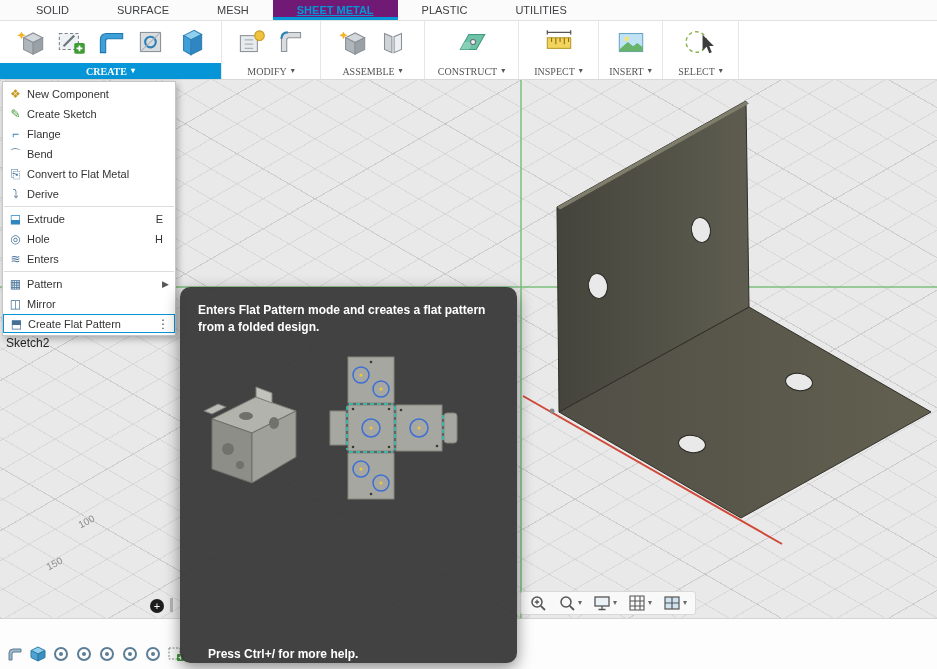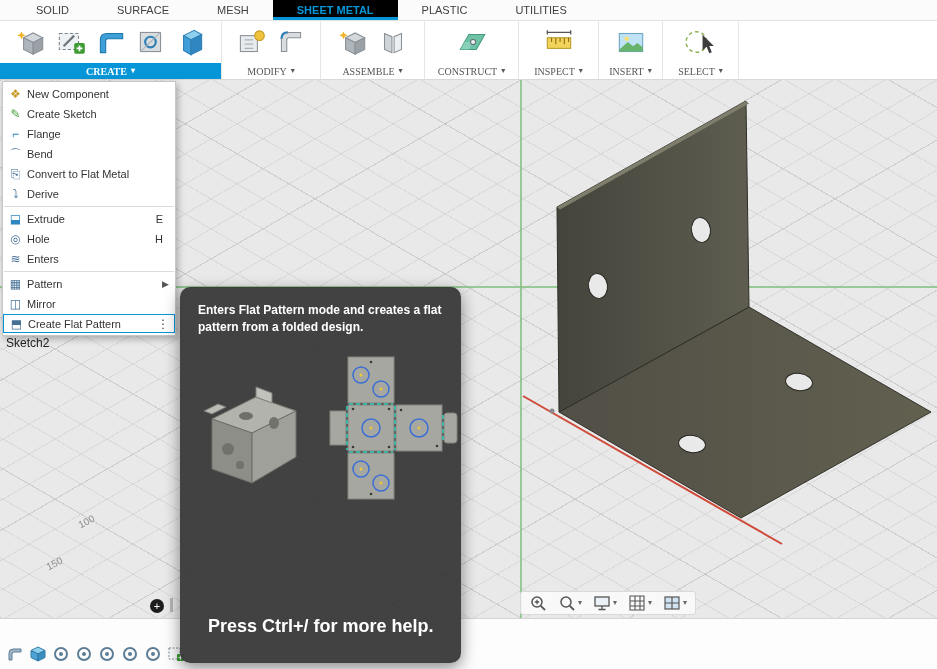--- a/index.html
+++ b/index.html
@@ -4,22 +4,22 @@
 <style>
   * { margin:0; padding:0; box-sizing:border-box; }
   body { background:#888; font-family:"Liberation Sans", sans-serif; }
   .app { position:relative; width:937px; height:669px; background:#fff; overflow:hidden;
          font-family:"Liberation Sans", sans-serif; }
 
   
   .tabbar { position:absolute; top:0; left:0; right:0; height:21px; background:#fbfbfb;
             border-bottom:1px solid #e2e2e2; display:flex; padding-left:12px; }
   .tab { display:flex; align-items:center; padding:0 24px; font-size:11px; color:#3f4043; cursor:default; }
-  .tab.active { color:var(--accent,#0696d7); font-weight:bold; background:#000000;
-                box-shadow:inset 0 -3px 0 var(--accent,#0696d7); }
+  .tab.active { color:var(--accent,#0696d7); font-weight:bold; background:#701a75;
+                box-shadow:inset 0 -3px 0 var(--accent,#0696d7);text-decoration:underline; }
 
   
   .toolbar { position:absolute; top:21px; left:0; right:0; height:59px; background:#fff;
              border-bottom:1px solid #d8d8d8; display:flex;font-family:Liberation Serif, serif; }
   .tgroup { display:flex; flex-direction:column; border-right:1px solid #e6e6e6; }
   .tg-icons { flex:1; display:flex; align-items:center; justify-content:center; gap:3px; padding:2px 4px; }
   .tbtn { width:37px; height:38px; border:none; background:transparent; display:flex;
           align-items:center; justify-content:center; padding:0; }
   .tg-label { height:17px; display:flex; align-items:center; justify-content:center; gap:4px;
               font-size:10px; color:#555; }
@@ -48,26 +48,26 @@
   .menu-item { height:20px; display:flex; align-items:center; padding:0 4px; font-size:11px; color:#333; cursor:default; }
   .mi-icon { width:17px; text-align:center; margin-right:3px; font-size:12px; color:#467096; }
   .mi-label { flex:1; white-space:nowrap; }
   .mi-short { margin-right:8px; color:#333; }
   .mi-arrow { color:#555; font-size:9px; margin-right:2px; }
   .mi-kebab { color:#444; font-size:12px; margin-right:1px; }
   .menu-sep { height:1px; background:#dcdcdc; margin:2px 1px; }
   .menu-item.highlighted { border:1px solid var(--accent,#0696d7); height:19px; background:#fff; }
 
   
-  .tip { position:absolute; left:180px; top:287px; width:281px; height:376px;
+  .tip { position:absolute; left:180px; top:287px; width:337px; height:376px;
          background:var(--tooltip-bg,rgba(58,58,58,.96)); border-radius:10px;
          box-shadow:0 5px 16px rgba(0,0,0,.45); padding:15px 18px; color:#fff;
          font-size:12px; font-weight:bold; line-height:1.4; z-index:40; }
   .tip p { margin:0 0 13px; }
-  .tip-footer { position:absolute; left:18px; bottom:24px; font-weight:bold; font-size:18px;padding-left:10px; }
+  .tip-footer { position:absolute; left:18px; bottom:0; font-weight:bold; font-size:12px;padding-left:10px; }
 
   
   .bottomstrip { position:absolute; left:0; right:0; bottom:0; height:51px; background:#fdfdfd;
                  border-top:1px solid #d4d4d4; z-index:8; }
   .dock { position:absolute; left:4px; bottom:4px; display:flex; gap:1px; z-index:9; }
   .dock-btn { width:22px; height:22px; border:none; background:transparent; display:flex;
               align-items:center; justify-content:center; padding:0; }
 
   
   .navbar { position:absolute; left:520px; top:511px; height:24px; display:flex; align-items:center;

